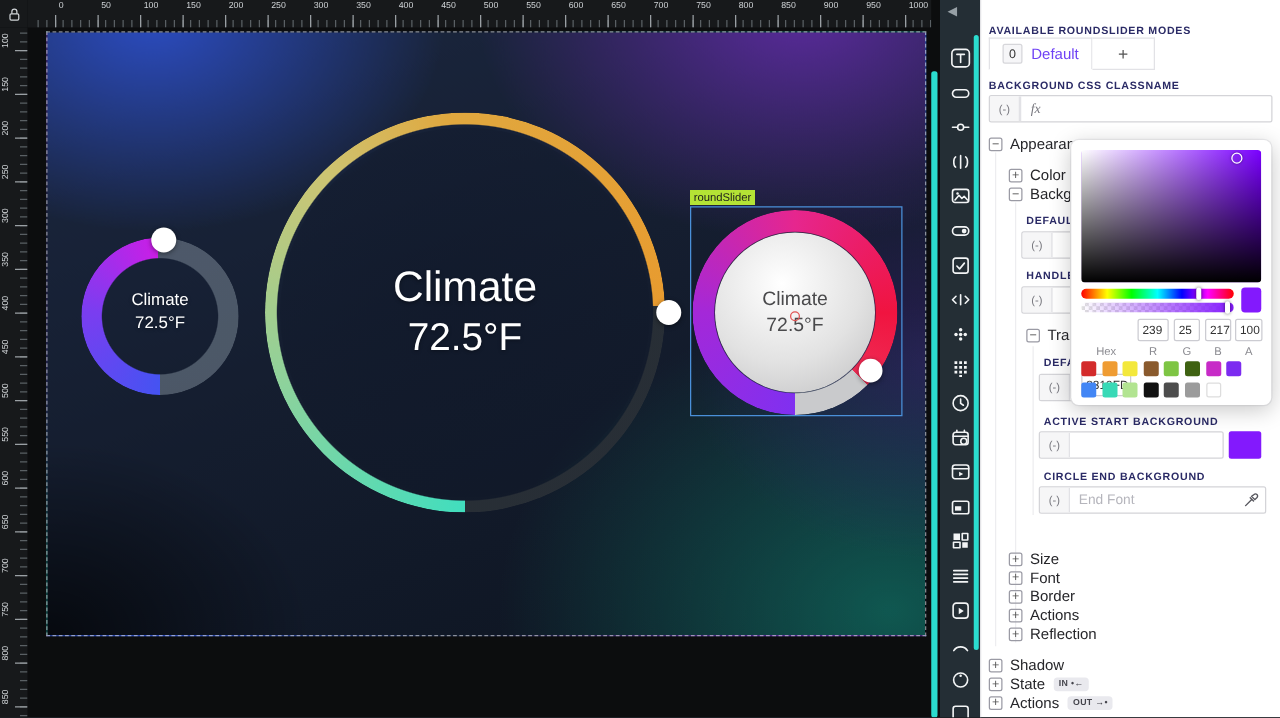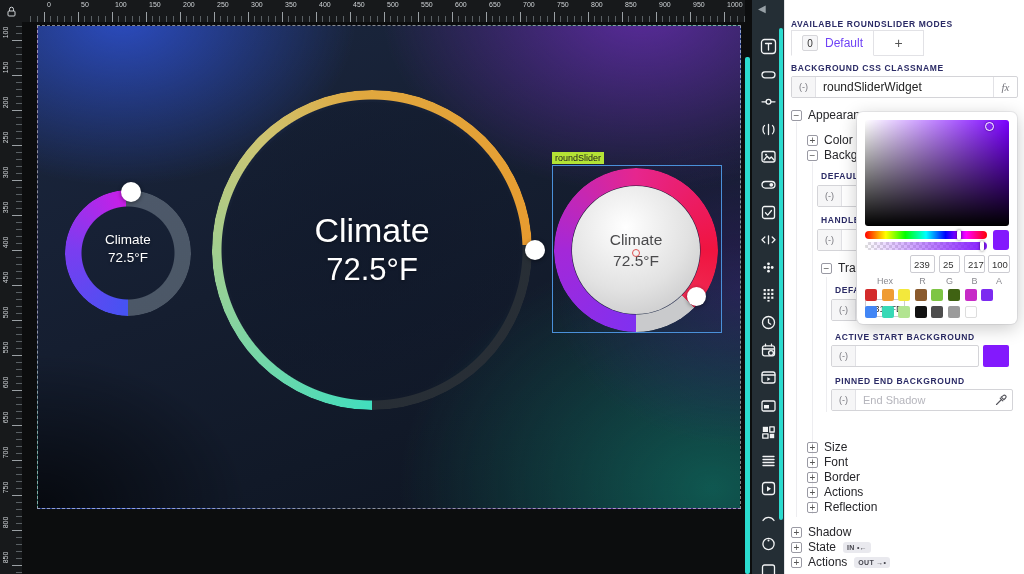--- a/index.html
+++ b/index.html
@@ -448,21 +448,20 @@
       <div class="tab-active">
         <span class="tab-badge">0</span>
         <span class="tab-label">Default</span>
       </div>
       <div class="tab-plus">+</div>
     </div>
 
     <div class="seclabel" style="left:6px; top:63px;">BACKGROUND CSS CLASSNAME</div>
     <div class="fieldgroup" style="left:6px; top:76px; width:227px;">
       <span class="addon">(-)</span>
-      <span class="fval" style="font-size:12px;">roundSliderWidget</span>
       <span class="fx">fx</span>
     </div>
 
     <div class="guide" style="left:11px; top:122px; height:395px;"></div>
     <div class="guide" style="left:27px; top:162px; height:352px;"></div>
     <div class="guide" style="left:41px; top:277px; height:135px;"></div>
 
     <div class="trow" style="left:6px; top:108px;">
       <span class="exp">−</span>
       <span>Appearance</span>
@@ -496,24 +495,24 @@
       <span class="addon">(-)</span>
       <span class="fval"></span>
     </div>
 
     <div class="seclabel" style="left:50px; top:332px;">ACTIVE START BACKGROUND</div>
     <div class="fieldgroup" style="left:46px; top:345px; width:148px;">
       <span class="addon">(-)</span>
     </div>
     <div class="swatch-btn" style="left:198px; top:345px; width:26px; height:22px; background:#8319FD;"></div>
 
-    <div class="seclabel" style="left:50px; top:376px;">PINNED END BACKGROUND</div>
+    <div class="seclabel" style="left:50px; top:376px;">CIRCLE END BACKGROUND</div>
     <div class="fieldgroup" style="left:46px; top:389px; width:182px;">
       <span class="addon">(-)</span>
-      <span class="fval ph">End Shadow</span>
+      <span class="fval ph">End Font</span>
       <span class="eyedrop">
         <svg width="12" height="12" viewBox="0 0 12 12">
           <path d="M1.5 10.5 L6 6 M5.2 4.2 L7.8 6.8 M8.2 1.6 a1.7 1.7 0 0 1 2.4 2.4 L8.9 5.7 6.3 3.1 Z" fill="none" stroke="#55555c" stroke-width="1.1" stroke-linecap="round"></path>
         </svg>
       </span>
     </div>
 
     <div class="trow" style="left:22px; top:440px;">
       <span class="exp">+</span>
       <span>Size</span>

